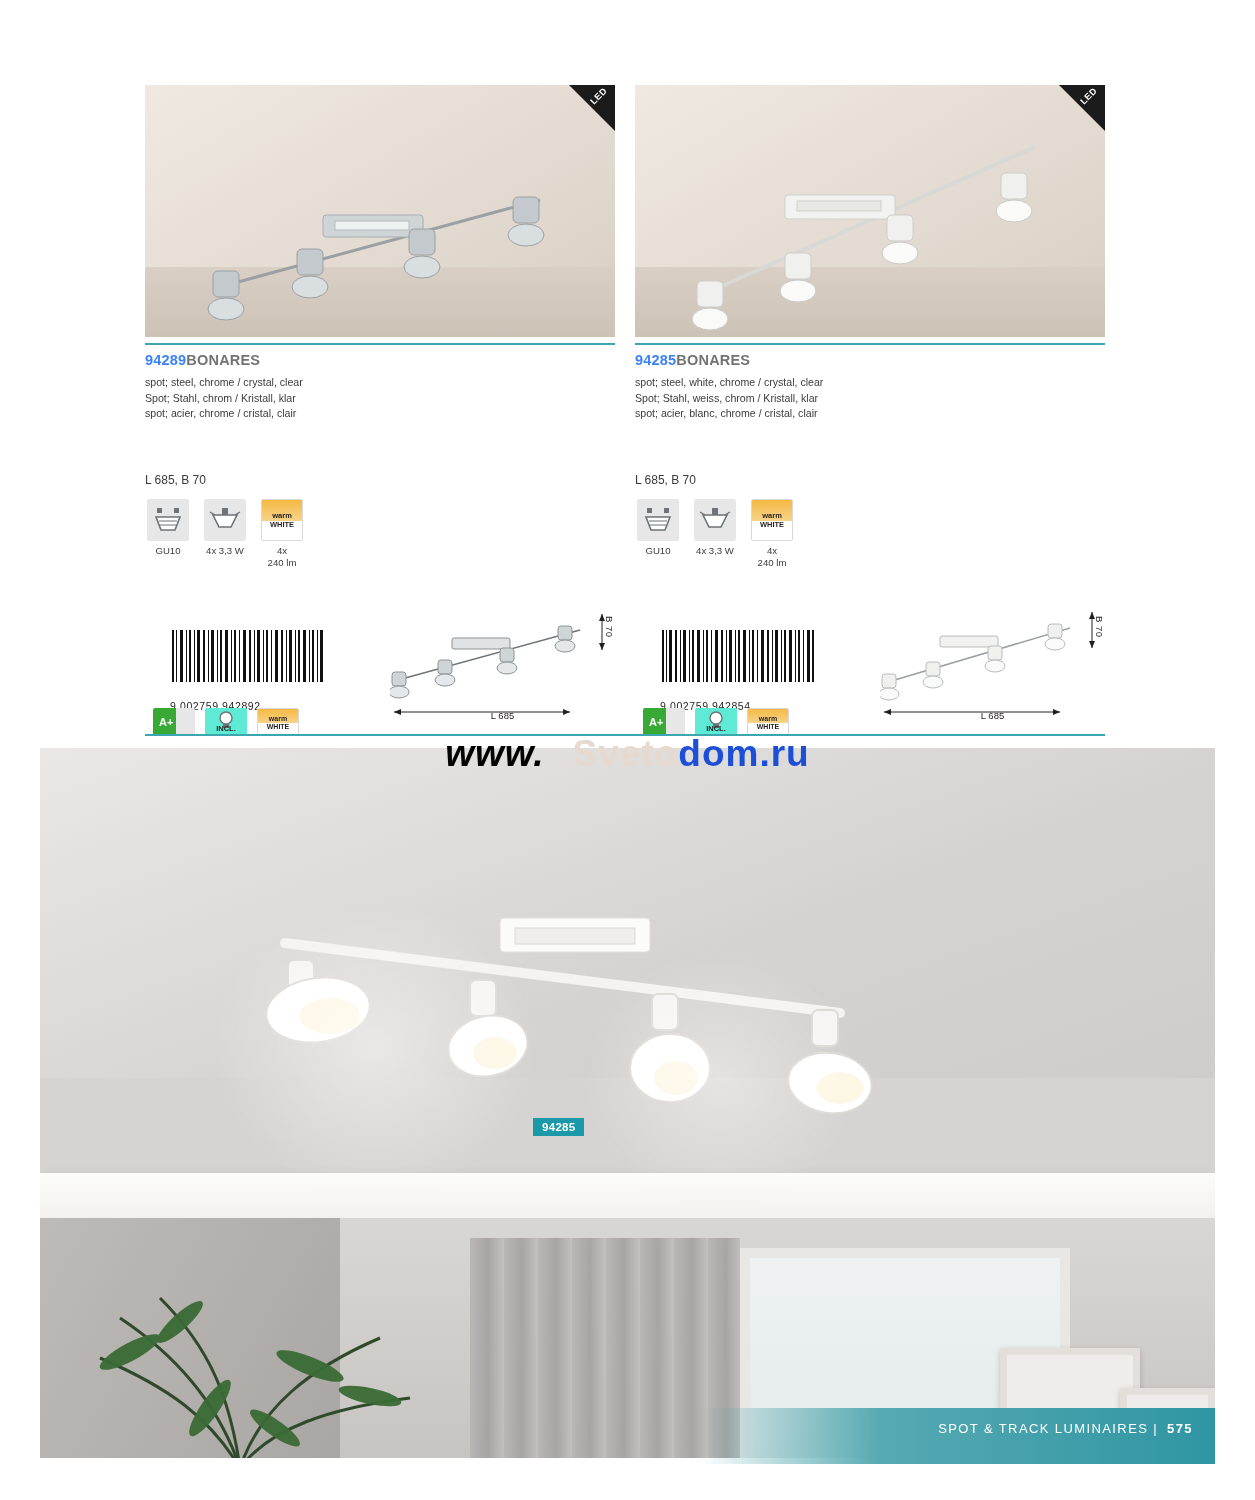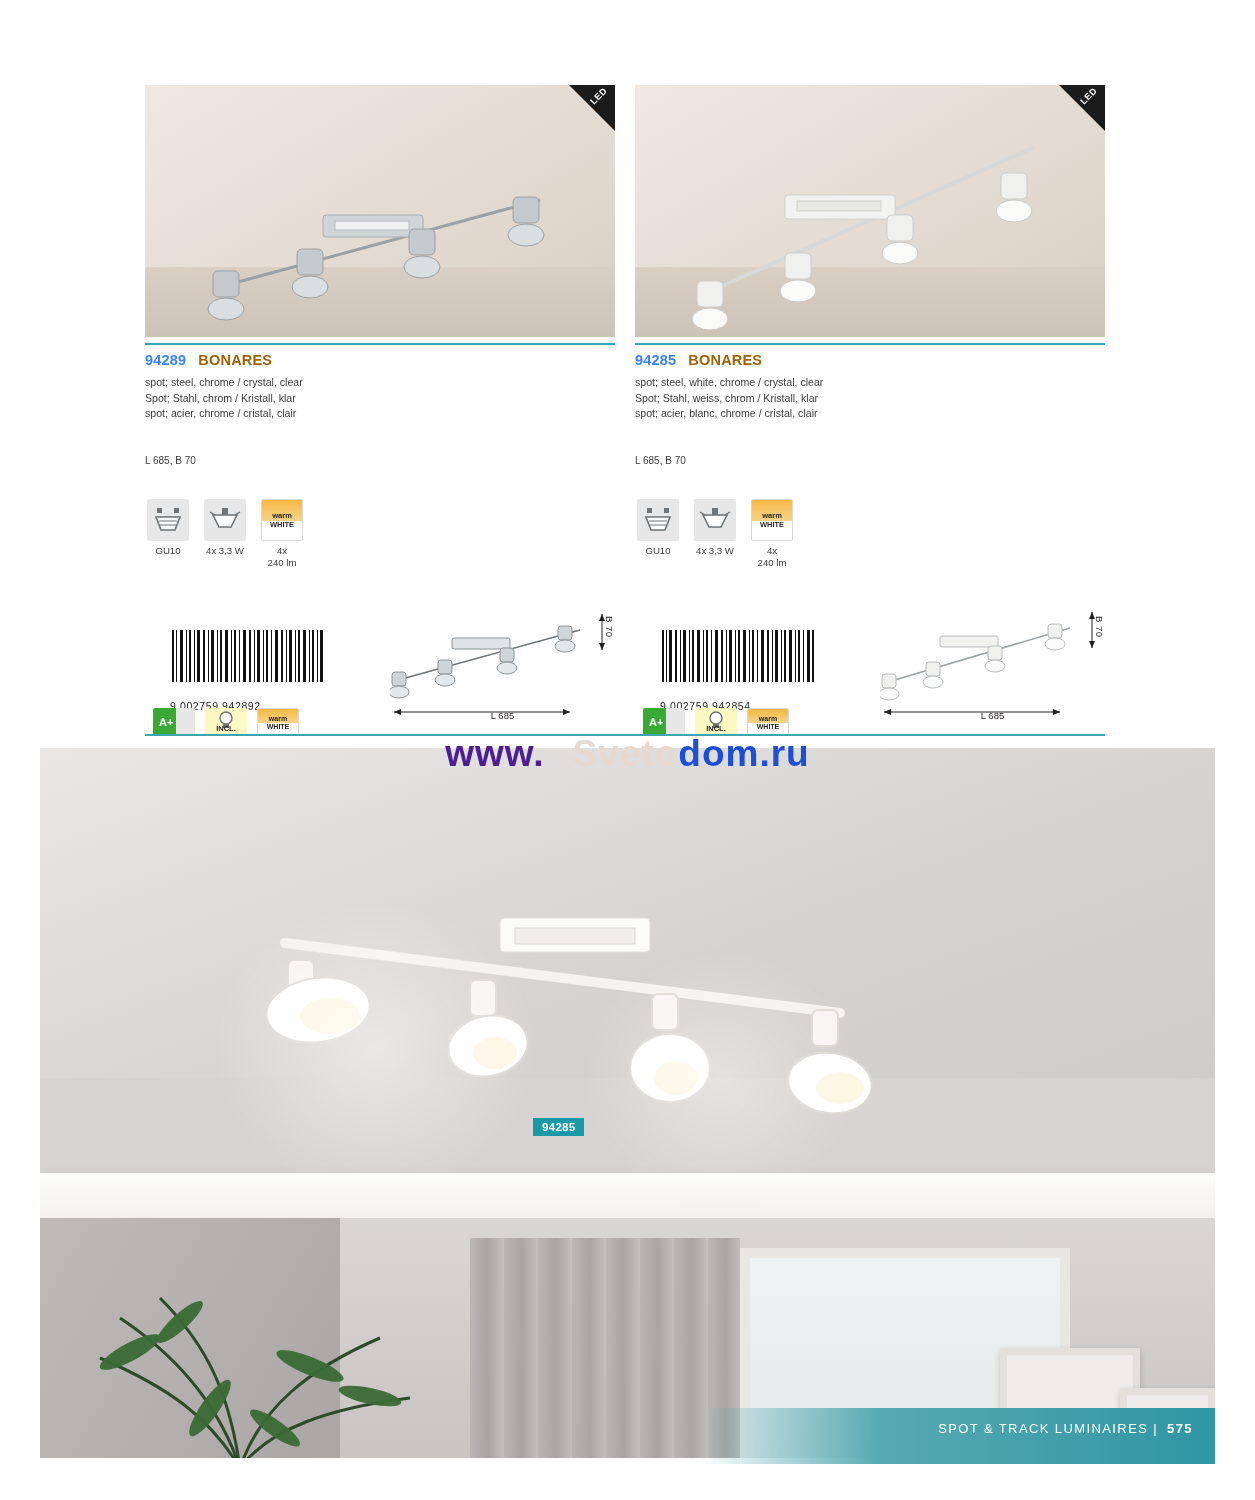--- a/index.html
+++ b/index.html
@@ -69,33 +69,33 @@
     background: #3aa6b0;
     margin-top: 6px;
   }
   .title-row {
     margin-top: 7px;
     font-size: 14.5px;
     font-weight: bold;
     letter-spacing: .2px;
   }
   .art-no { color: #3b82f6; }
-  .name   { color: #a16207; margin-left: 12px; }
+  .name   { color: #737373; margin-left: 0; }
 
   .desc {
     margin-top: 7px;
     font-size: 10.6px;
     line-height: 15.5px;
     color: #3b3b3b;
   }
 
   .dims {
     position: absolute;
-    top: 370px;
-    font-size: 10px;
+    top: 388px;
+    font-size: 12px;
     color: #3b3b3b;
   }
 
   
   .icons {
     position: absolute;
     top: 414px;
     display: flex;
     gap: 11px;
   }
@@ -156,21 +156,21 @@
     font-family: "Liberation Sans", sans-serif;
   }
   .badges {
     position: absolute;
     left: 8px; top: 78px;
     display: flex;
     gap: 10px;
   }
   .badge {
     width: 42px; height: 28px;
-    background: #fef9c3;
+    background: #5eead4;
     border-radius: 2px;
     position: relative;
     font-size: 8px;
     color: #231f20;
   }
   .badge.energy {
     background: linear-gradient(90deg,#39a935 0%, #39a935 55%, #e7e7e7 55%);
   }
   .badge.energy .ap {
     position: absolute;
@@ -306,21 +306,21 @@
   .watermark {
     position: absolute;
     left: 0; right: 0;
     top: 733px;
     text-align: center;
     font-size: 37px;
     font-weight: bold;
     letter-spacing: 1px;
     pointer-events: none;
   }
-  .wm-www { color: #4c1d95; }
+  .wm-www { color: #000000; font-style: italic; }
   .wm-sve { color: #e8d9ce; margin-left: 28px; }
   .wm-dom { color: #1d4ed8; }
 
   
   .footer {
     position: absolute;
     left: 700px;
     top: 1408px;
     width: 515px;
     height: 56px;

